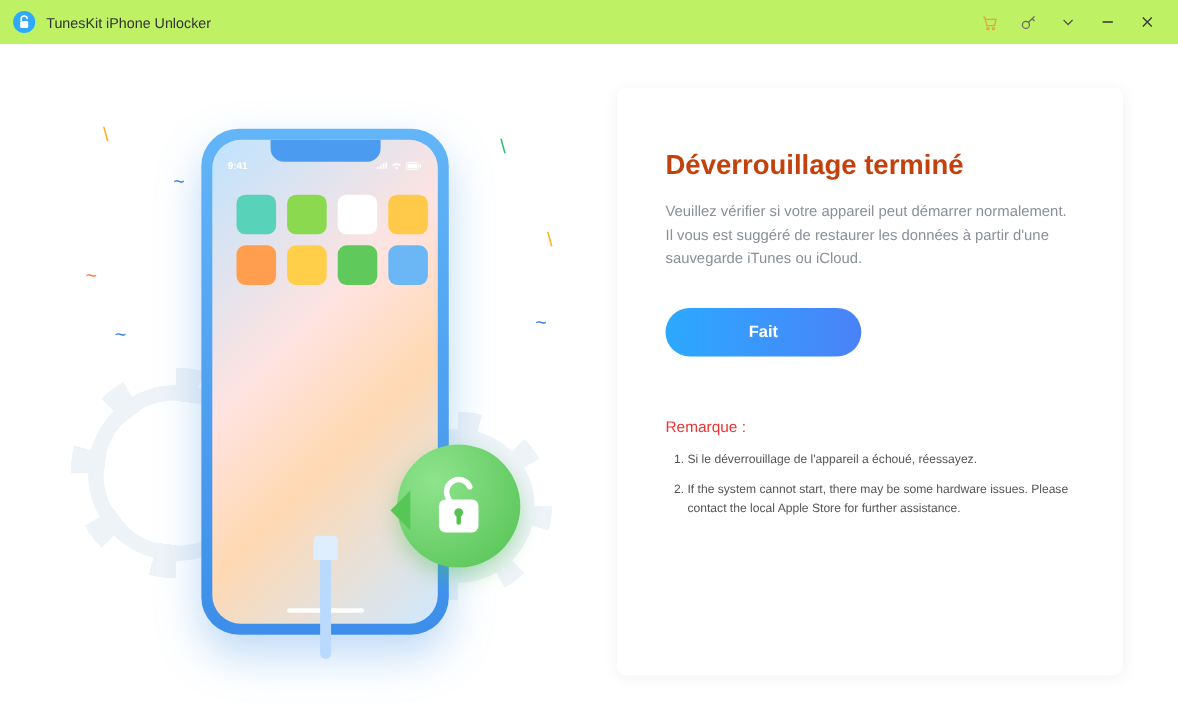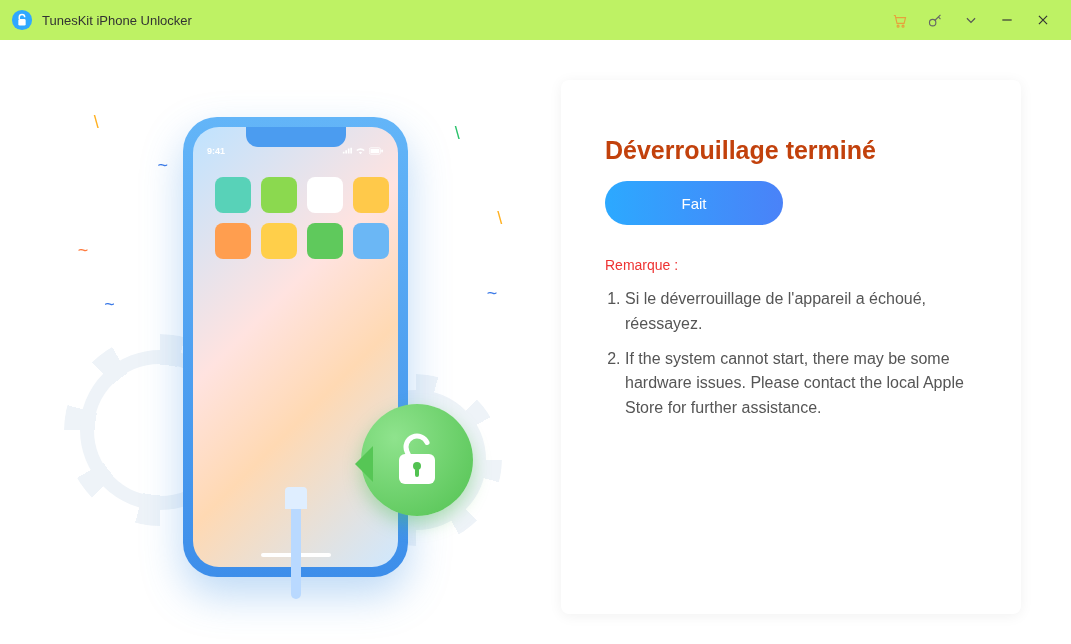--- a/index.html
+++ b/index.html
@@ -228,33 +228,33 @@
   margin-bottom: 34px;
 }
 .done-btn {
   width: 178px;
   height: 44px;
   background: linear-gradient(90deg, #2ca9ff, #4a82f8);
   border: none;
   border-radius: 22px;
   color: #fff;
   font-size: 15px;
-  font-weight: 400;
+  font-weight: 700;
   cursor: pointer;
-  margin-bottom: 32px;
+  margin-bottom: 56px;
 }
 .note-title {
   color: #e33;
   font-size: 14px;
   margin-bottom: 14px;
 }
 .note-list {
   list-style: decimal;
   padding-left: 20px;
-  font-size: 16px;
+  font-size: 11px;
   color: #555;
 }
 .note-list li {
   margin-bottom: 10px;
   line-height: 1.55;
 }
 </style>
 </head>
 <body>
 
@@ -354,20 +354,21 @@
         <rect x="7" y="22" width="36" height="30" rx="6" fill="#fff"></rect>
         <path d="M14 22 V15 a11 11 0 0 1 22 0" fill="none" stroke="#fff" stroke-width="5" stroke-linecap="round" transform="rotate(-24 25 15)"></path>
         <circle cx="25" cy="34" r="4" fill="#52c251"></circle>
         <rect x="23" y="36" width="4" height="9" rx="2" fill="#52c251"></rect>
       </svg>
     </div>
   </div>
 
   <div class="panel">
     <h1 class="panel-title">Déverrouillage terminé</h1>
+    <p class="panel-desc">Veuillez vérifier si votre appareil peut démarrer normalement. Il vous est suggéré de restaurer les données à partir d'une sauvegarde iTunes ou iCloud.</p>
     <button class="done-btn">Fait</button>
     <div class="note-title">Remarque :</div>
     <ol class="note-list">
       <li>Si le déverrouillage de l'appareil a échoué, réessayez.</li>
       <li>If the system cannot start, there may be some hardware issues. Please contact the local Apple Store for further assistance.</li>
     </ol>
   </div>
 </div>
 
 </body></html>

